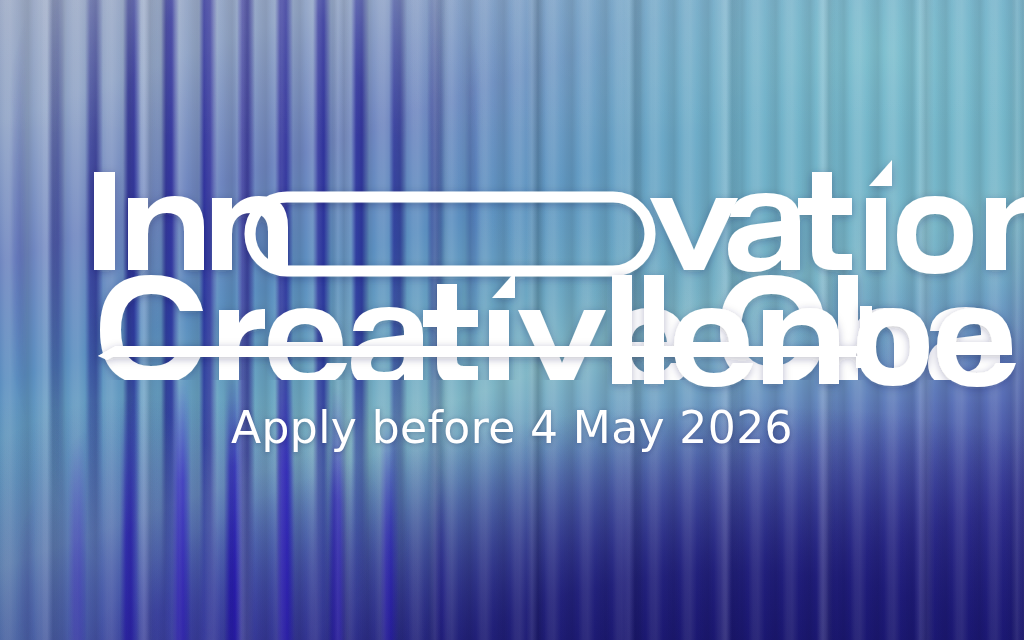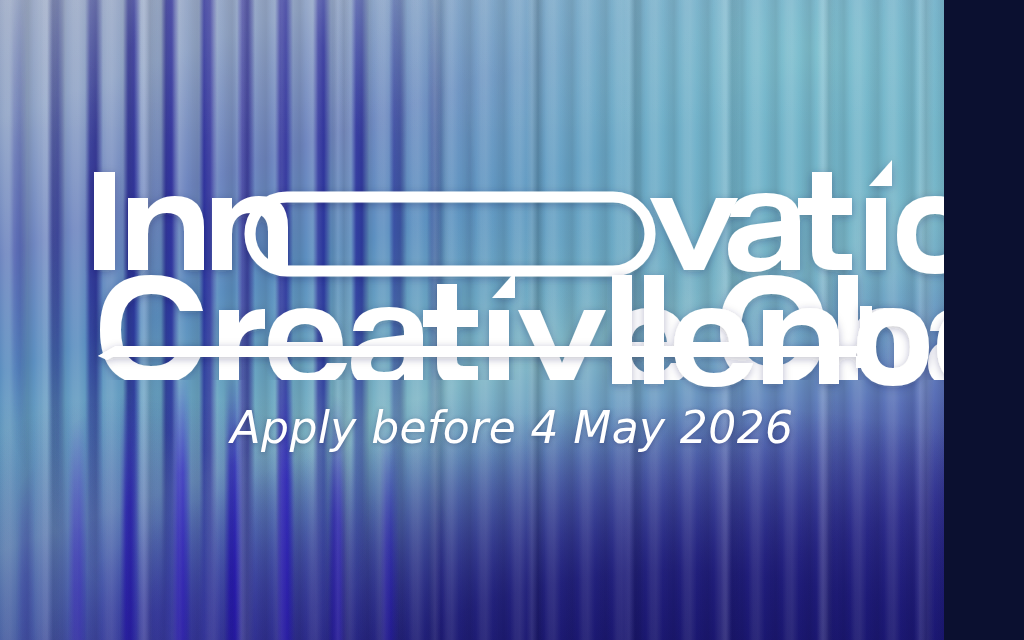--- a/index.html
+++ b/index.html
@@ -2,25 +2,24 @@
 <html><head>
 <meta charset="utf-8">
 <style>
   html, body {
     margin: 0;
     padding: 0;
     background: #0b1030;
   }
   #poster {
     position: relative;
-    width: 944px;
+    width: 1024px;
     height: 640px;
     overflow: hidden;
     font-family: "DejaVu Sans", "Liberation Sans", sans-serif;
-    font-style: italic;
     -webkit-font-smoothing: antialiased;
   }
 
   
   .bg-base {
     position: absolute;
     inset: 0;
     background:
       linear-gradient(160deg,
         #9aa8c4 0%,

